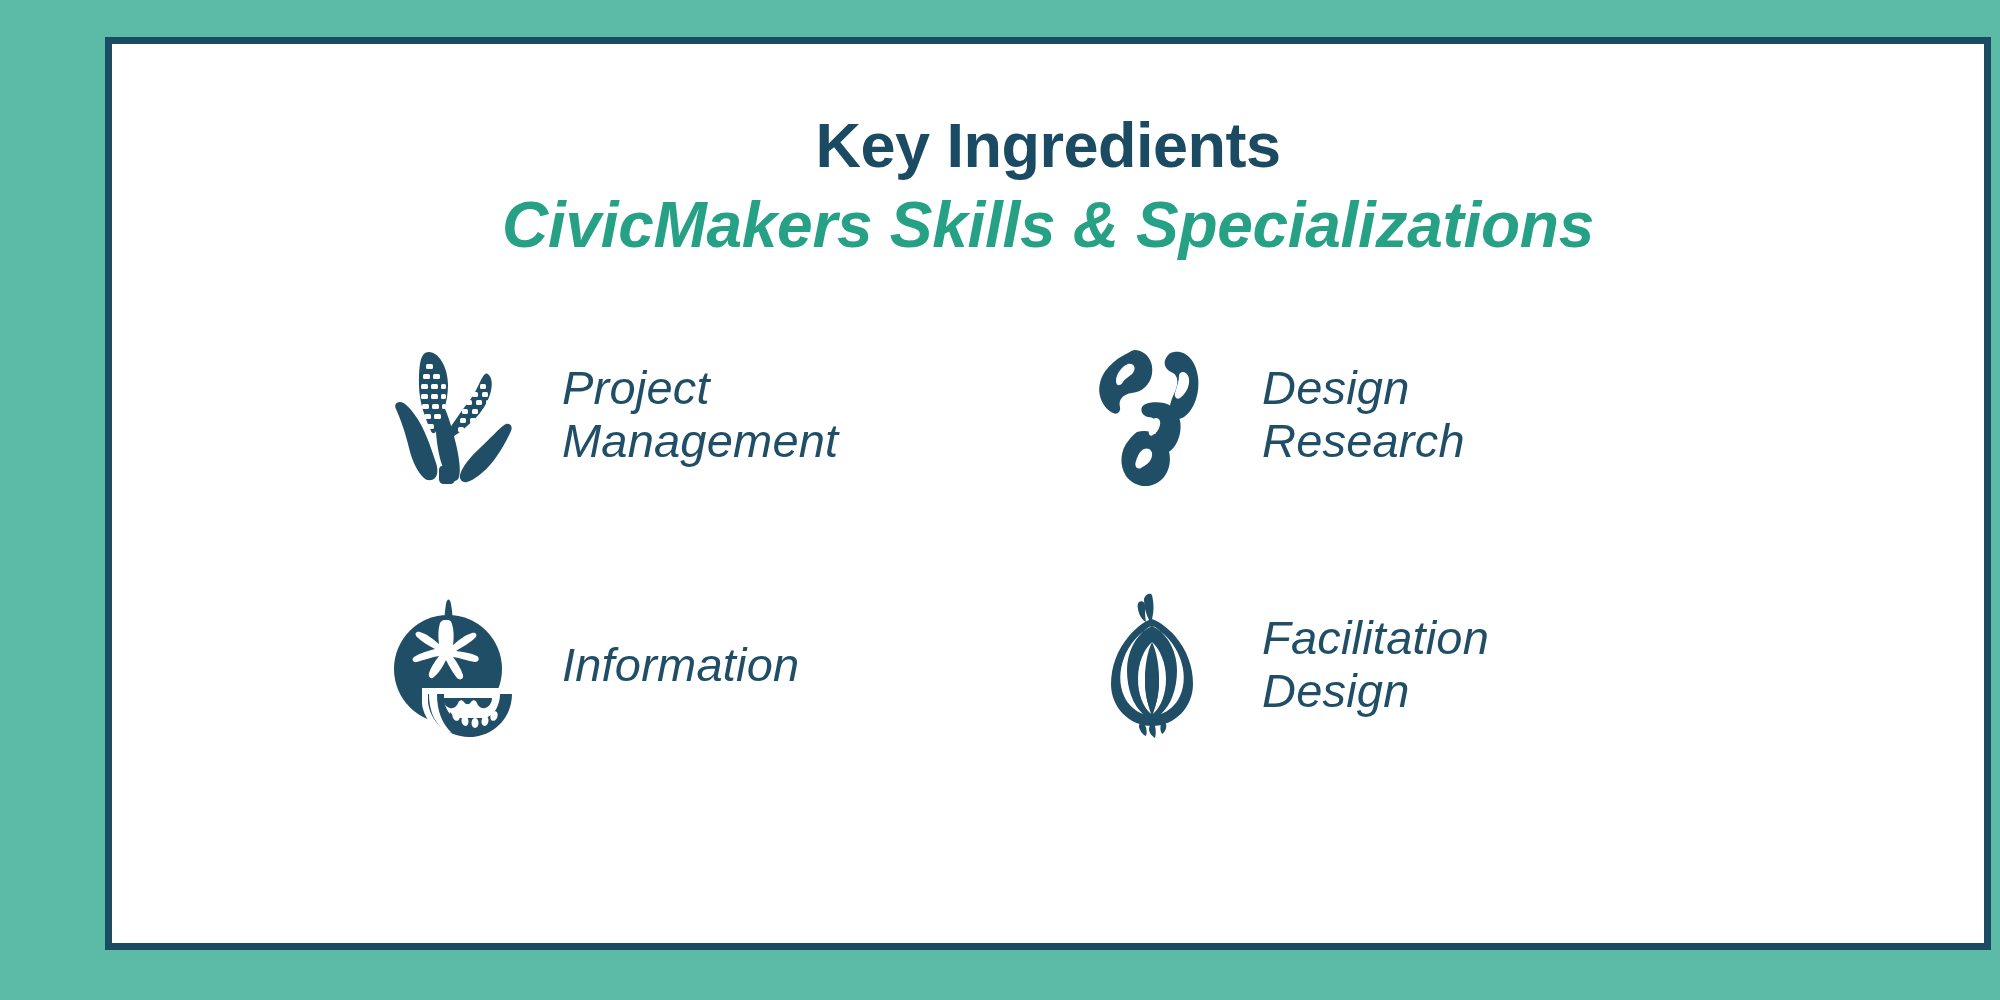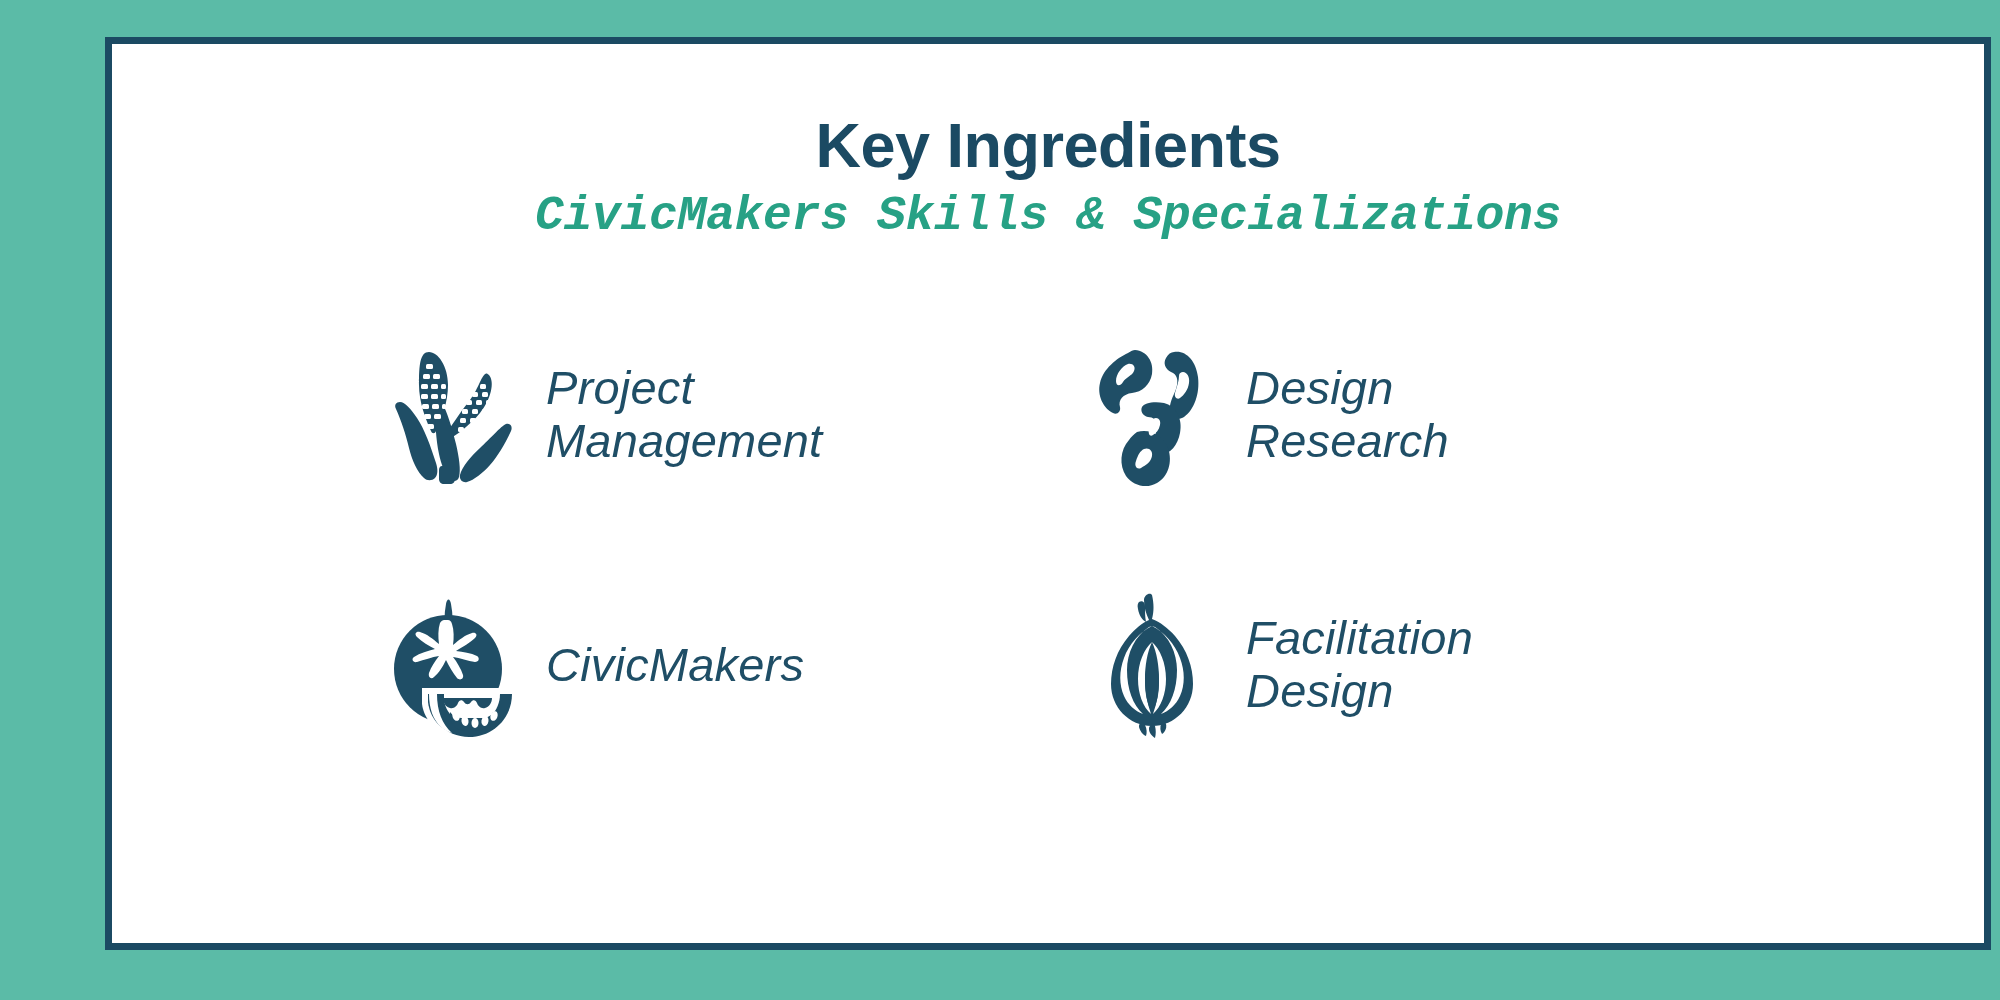--- a/index.html
+++ b/index.html
@@ -41,22 +41,22 @@
     font-size: 63px;
     font-weight: 700;
     letter-spacing: -0.5px;
     color: #1b4a63;
     line-height: 1.05;
   }
 
   .subtitle {
     margin: 0;
     padding-top: 12px;
-    font-family: Liberation Mono, monospace;
-    font-size: 48px;
+    font-family: Liberation Sans, sans-serif;
+    font-size: 64px;
     font-weight: 700;
     font-style: italic;
     letter-spacing: -0.3px;
     color: #27a185;
     line-height: 1.1;
   }
 
   .grid {
     position: absolute;
     left: 270px;
@@ -64,21 +64,21 @@
     width: 1400px;
     display: grid;
     grid-template-columns: 700px 700px;
     grid-template-rows: 170px 170px;
     row-gap: 80px;
   }
 
   .item {
     display: flex;
     align-items: center;
-    gap: 24px;
+    gap: 40px;
   }
 
   .icon-box {
     width: 140px;
     height: 150px;
     flex: 0 0 140px;
     display: flex;
     align-items: center;
     justify-content: center;
   }
@@ -218,21 +218,21 @@
           <g fill="#ffffff">
 
             <ellipse cx="74" cy="126" rx="3.5" ry="5" transform="rotate(-20 74 126)"></ellipse>
             <ellipse cx="83" cy="131" rx="3.5" ry="5" transform="rotate(-8 83 131)"></ellipse>
             <ellipse cx="93" cy="133" rx="3.5" ry="5"></ellipse>
             <ellipse cx="103" cy="131" rx="3.5" ry="5" transform="rotate(10 103 131)"></ellipse>
             <ellipse cx="112" cy="126" rx="3.5" ry="5" transform="rotate(20 112 126)"></ellipse>
           </g>
         </svg>
       </span>
-      <span class="item-label">CivicMakers</span>
+      <span class="item-label">Information</span>
     </div>
 
     <div class="item">
       <span class="icon-box">
         <svg class="icon-svg" width="140" height="150" viewBox="0 0 140 150" aria-hidden="true">
           <g fill="#1f4e66">
 
             <path d="M70 5c2 9 2 16 0 24 8 3 16 9 23 17 12 14 18 31 18 48 0 23-18 42-41 42S29 117 29 94c0-17 6-34 18-48 6-7 13-13 20-16-3-6-5-13-5-20 0-5 6-8 8-5z"></path>
 
             <path d="M57 12c3-2 6 0 6 4 0 6 0 11 1 16-4-2-7-7-8-13-1-4 0-6 1-7z"></path>

